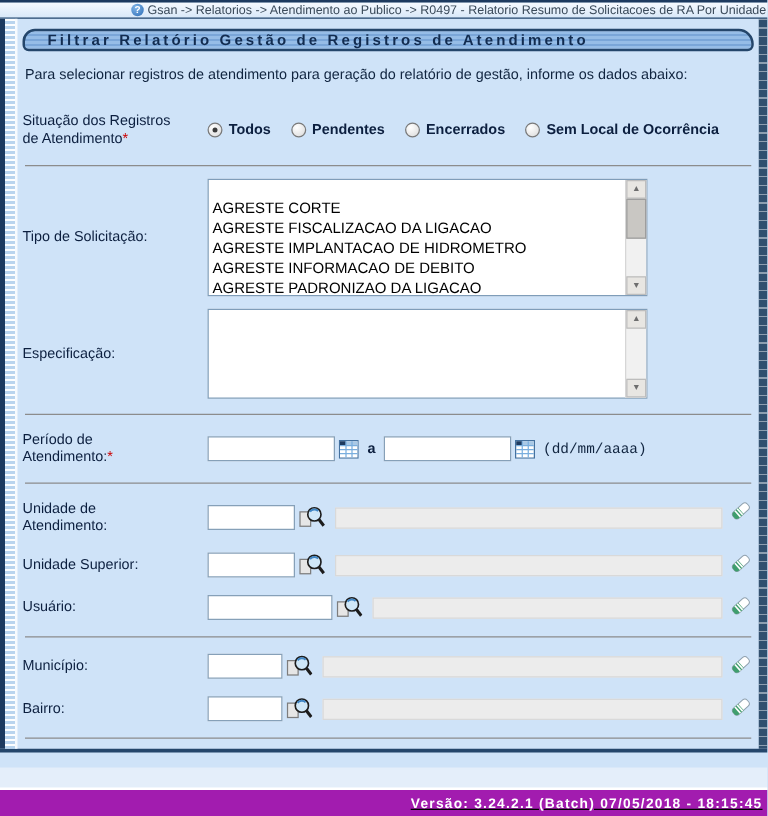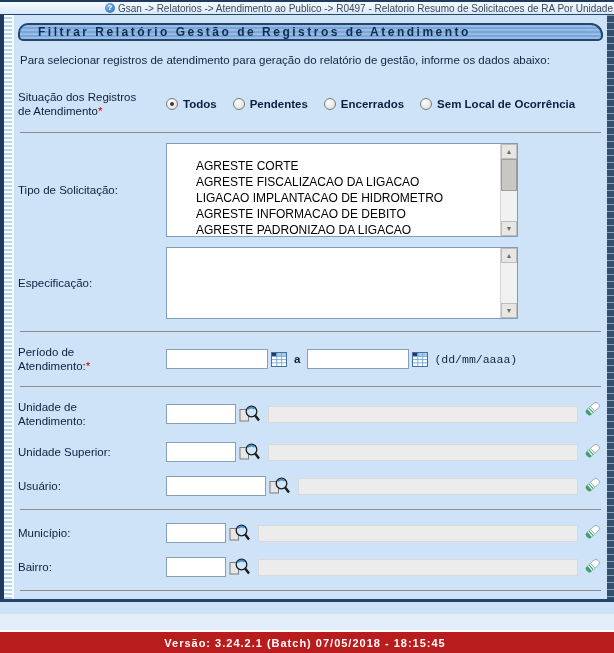--- a/index.html
+++ b/index.html
@@ -48,21 +48,21 @@
   .radios { display:flex; align-items:center; gap:16px; }
   .radio-item { display:flex; align-items:flex-start; gap:5px; font-size:11.5px; font-weight:bold; color:#0c1f3f; cursor:default; }
   .radio { width:12px; height:12px; border-radius:50%; border:1px solid #7a7a7a;
     background:radial-gradient(circle at 35% 30%,#ffffff,#d9d9d9); position:relative; flex:0 0 auto; }
   .radio.on::after { content:""; position:absolute; left:3px; top:3px; width:4px; height:4px; border-radius:50%; background:#3c3c3c; }
 
   hr.sep { border:none; border-top:1px solid #8c8c8c; margin:6px 2px; }
 
   
   .listbox { width:352px; background:#fff; border:1px solid #7f9db9; display:flex; }
-  .lb-items { flex:1; overflow:hidden; padding-top:14px;padding-left:26px; }
+  .lb-items { flex:1; overflow:hidden; padding-top:14px; }
   .lb-items div { font-size:12px; color:#000; line-height:16px; padding-left:3px; white-space:nowrap; }
   .lb-tall { height:94px; }
   .lb-mid  { height:72px; }
   .sbar { width:17px; flex:0 0 17px; background:#f1f1f1; border-left:1px solid #d6d6d6; display:flex; flex-direction:column; }
   .sbtn { height:15px; background:#e8e6e2; border:1px solid #bdbdbd; font-size:7px; color:#6e6e6e;
     display:flex; align-items:center; justify-content:center; }
   .sthumb { height:32px; background:#c9c7c3; border:1px solid #9d9d9d; margin:0 0 0 0; }
   .strack { flex:1; }
 
   
@@ -82,22 +82,22 @@
   .note-row { margin:5px 0 4px 150px; font-size:11px; color:#10243f;text-align:center; }
 
   .btn-row { margin-top:auto; margin-bottom:9px; display:flex; justify-content:space-between; padding-right:3px; }
   button.gsan { font-family:"Liberation Sans",sans-serif; font-size:12.5px; color:#0e2745;
     background:linear-gradient(180deg,#c6ddf3,#a3c6e8); border:1px solid #24466b;
     box-shadow:1px 1px 0 #24466b; padding:1px 9px 2px 9px; height:21px; cursor:pointer; }
 
   
   .gapstrip { position:absolute; left:0; bottom:21px; width:614px; height:18px;
     background:#e4eefa; border-bottom:2px solid #ffffff; }
-  .footer { position:absolute; left:0; bottom:0; width:614px; height:21px; background:#b91c1c;
-    display:flex; align-items:center; justify-content:center; }
+  .footer { position:absolute; left:0; bottom:0; width:614px; height:21px; background:#a21caf;
+    display:flex; align-items:center; justify-content:flex-end;text-decoration:underline; }
   .footer span { color:#ffffff; font-size:11px; font-weight:bold; letter-spacing:1px; padding-right:4px; }
 
   svg { display:block; }
 </style>
 </head>
 <body>
 
 <div class="topbar">
   <span class="helpdot">?</span>
   <span class="crumbtext">Gsan -&gt; Relatorios -&gt; Atendimento ao Publico -&gt; R0497 - Relatorio Resumo de Solicitacoes de RA Por Unidade</span>
@@ -141,21 +141,21 @@
     </div>
 
     <hr class="sep">
 
     <div class="row" style="margin:4px 0 6px 0;">
       <div class="labelcol">Tipo de Solicitação:</div>
       <div class="listbox lb-tall">
         <div class="lb-items">
           <div>AGRESTE CORTE</div>
           <div>AGRESTE FISCALIZACAO DA LIGACAO</div>
-          <div>LIGACAO IMPLANTACAO DE HIDROMETRO</div>
+          <div>AGRESTE IMPLANTACAO DE HIDROMETRO</div>
           <div>AGRESTE INFORMACAO DE DEBITO</div>
           <div>AGRESTE PADRONIZAO DA LIGACAO</div>
         </div>
         <div class="sbar">
           <div class="sbtn">▲</div>
           <div class="sthumb"></div>
           <div class="strack"></div>
           <div class="sbtn">▼</div>
         </div>
       </div>

